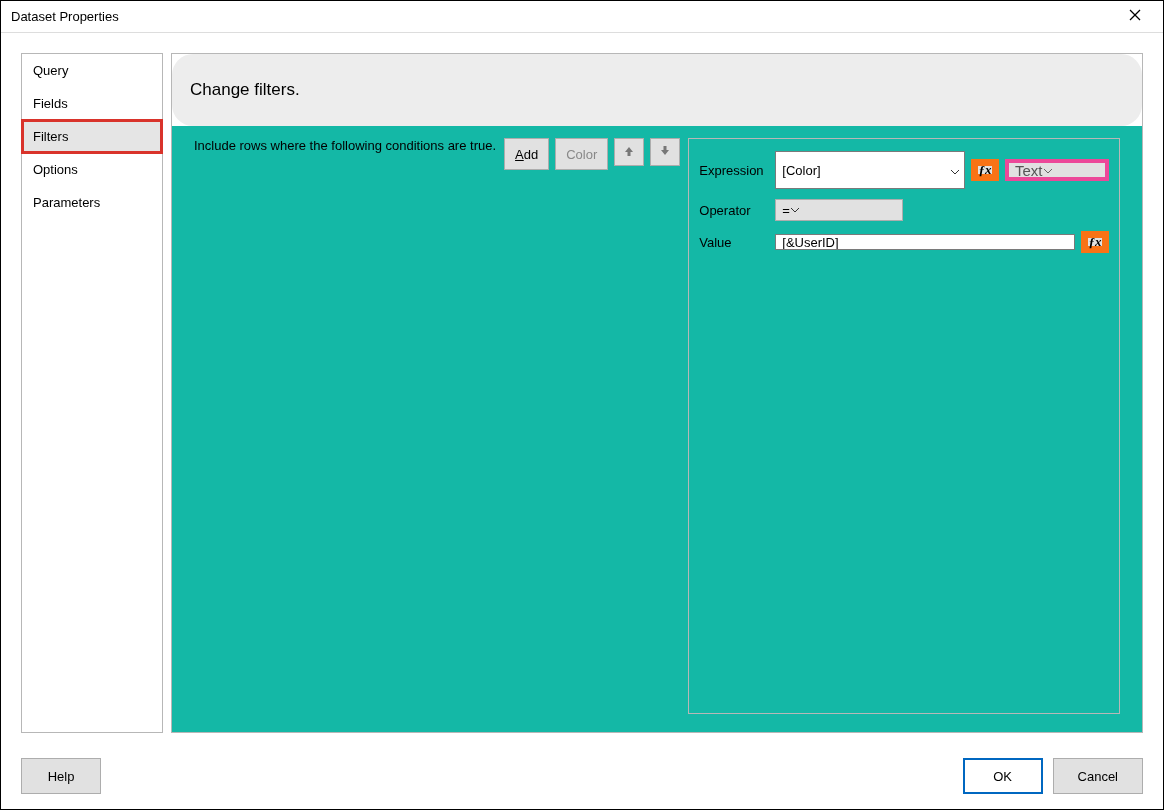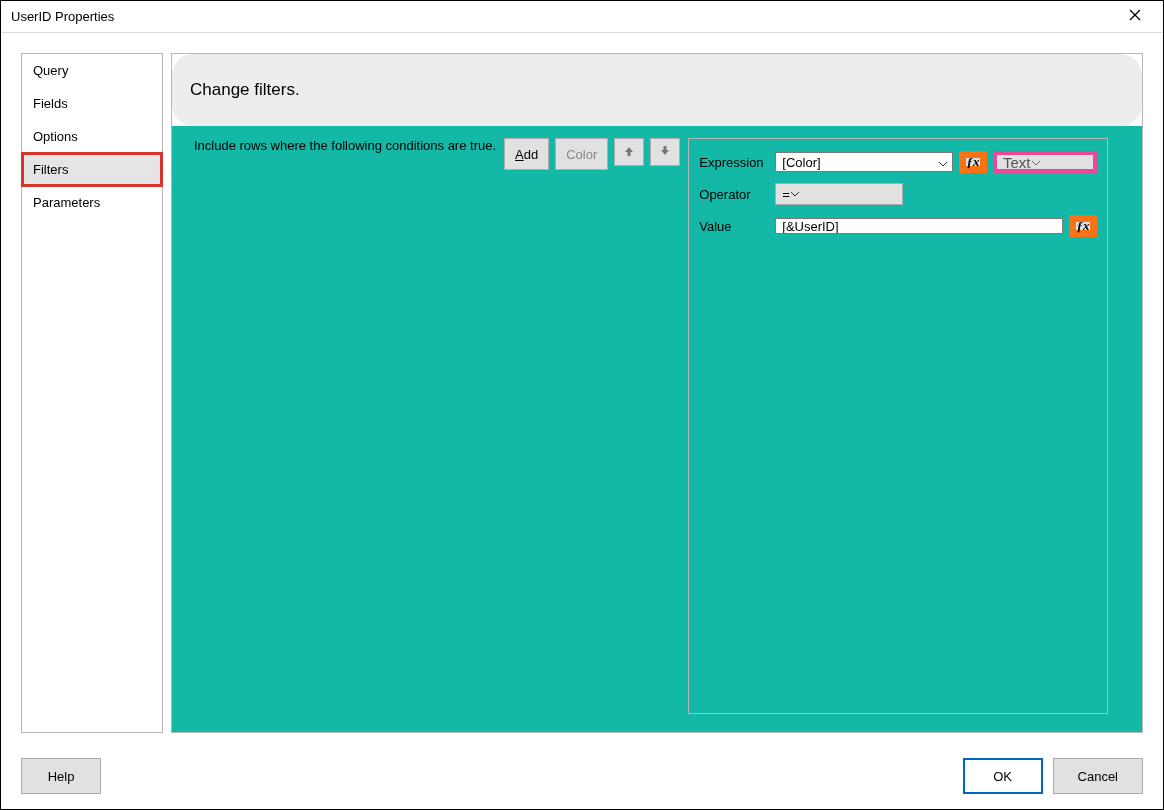--- a/index.html
+++ b/index.html
@@ -123,34 +123,34 @@
     display: flex;
     align-items: center;
     justify-content: center;
     cursor: default;
   }
   .tb-icon-btn svg { width: 12px; height: 12px; fill: #777; }
   .filter-area {
     border: 1px solid #b7b7b7;
     flex: 1;
     padding: 12px 10px;
-    margin: 0 20px 6px 8px;
+    margin: 0 8px 6px 8px;
   }
   .row {
     display: flex;
     align-items: center;
     margin-bottom: 10px;
   }
   .row-label {
     width: 76px;
     font-size: 13px;
   }
   .combo {
     flex: 1;
-    height: 20px;
+    height: 38px;
     border: 1px solid #7a7a7a;
     background: #fff;
     display: flex;
     align-items: center;
     padding: 0 6px;
     font-size: 13px;
     position: relative;
   }
   .combo .arrow {
     position: absolute;
@@ -231,37 +231,37 @@
   .spacer { flex: 1; }
   .gap { width: 10px; }
   .gap-sm { width: 6px; }
   .chev-down { width:10px; height:10px; }
 </style>
 </head>
 <body>
 
 <div class="window">
   <div class="titlebar">
-    <span class="titlebar-title">UserID Properties</span>
+    <span class="titlebar-title">Dataset Properties</span>
     <div class="close-btn">
       <span>
         <svg viewBox="0 0 12 12">
             <line x1="1" y1="1" x2="11" y2="11" stroke="#000" stroke-width="1.2"></line>
             <line x1="11" y1="1" x2="1" y2="11" stroke="#000" stroke-width="1.2"></line>
           </svg>
       </span>
     </div>
   </div>
 
   <div class="content">
     <div class="sidebar">
       <div class="sidebar-item"><span>Query</span></div>
       <div class="sidebar-item"><span>Fields</span></div>
+      <div class="sidebar-item selected highlight"><span>Filters</span></div>
       <div class="sidebar-item"><span>Options</span></div>
-      <div class="sidebar-item selected highlight"><span>Filters</span></div>
       <div class="sidebar-item"><span>Parameters</span></div>
     </div>
 
     <div class="main">
       <div class="main-header">Change filters.</div>
       <div class="main-body">
         <div class="intro-text">Include rows where the following conditions are true.</div>
 
         <div class="toolbar">
           <div class="tb-btn">

